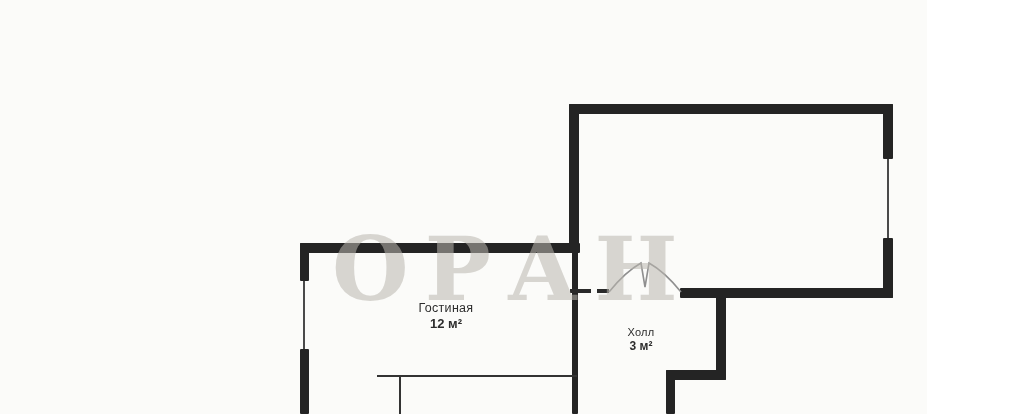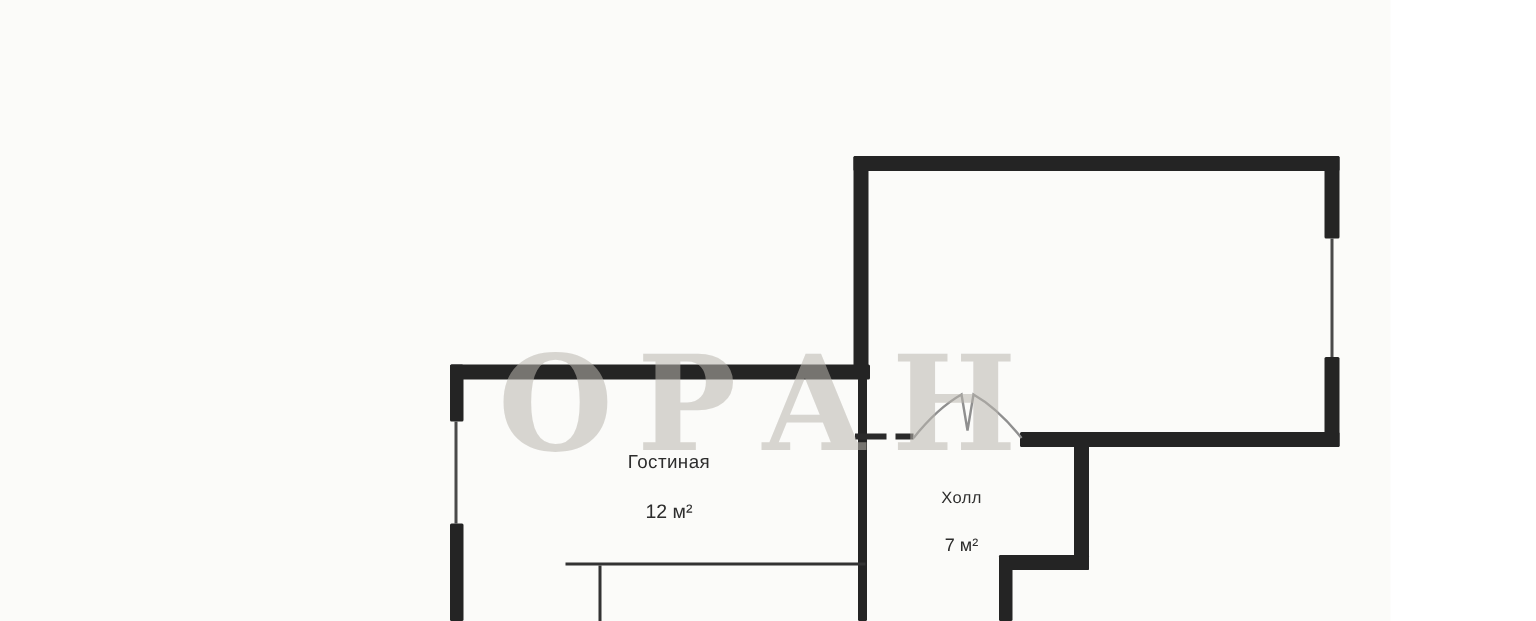--- a/index.html
+++ b/index.html
@@ -16,21 +16,21 @@
   .furn{position:absolute;background:#333333;}
   .room-label{
     position:absolute;
     transform:translateX(-50%);
     text-align:center;
     color:#2d2d2d;
     white-space:nowrap;
     z-index:3;
   }
   .room-label .rname{font-size:12.5px;letter-spacing:0.3px;}
-  .room-label .rarea{font-size:13px;font-weight:normal;margin-top:18px;}
+  .room-label .rarea{font-size:13px;font-weight:bold;margin-top:1px;}
   .room-label.small .rname{font-size:11px;}
   .room-label.small .rarea{font-size:12px;}
   .watermark{
     position:absolute;
     left:332px;top:224px;
     width:345px;height:90px;
     font-family:"DejaVu Serif", serif;
     font-weight:bold;
     font-size:88px;
     line-height:90px;
@@ -78,16 +78,16 @@
 
   <div class="watermark">ОРАН</div>
 
   <div class="room-label" style="left:446px;top:301px;">
     <div class="rname">Гостиная</div>
     <div class="rarea">12 м²</div>
   </div>
 
   <div class="room-label small" style="left:641px;top:326px;">
     <div class="rname">Холл</div>
-    <div class="rarea">7 м²</div>
+    <div class="rarea">3 м²</div>
   </div>
 
 </div>
 
 </body></html>

